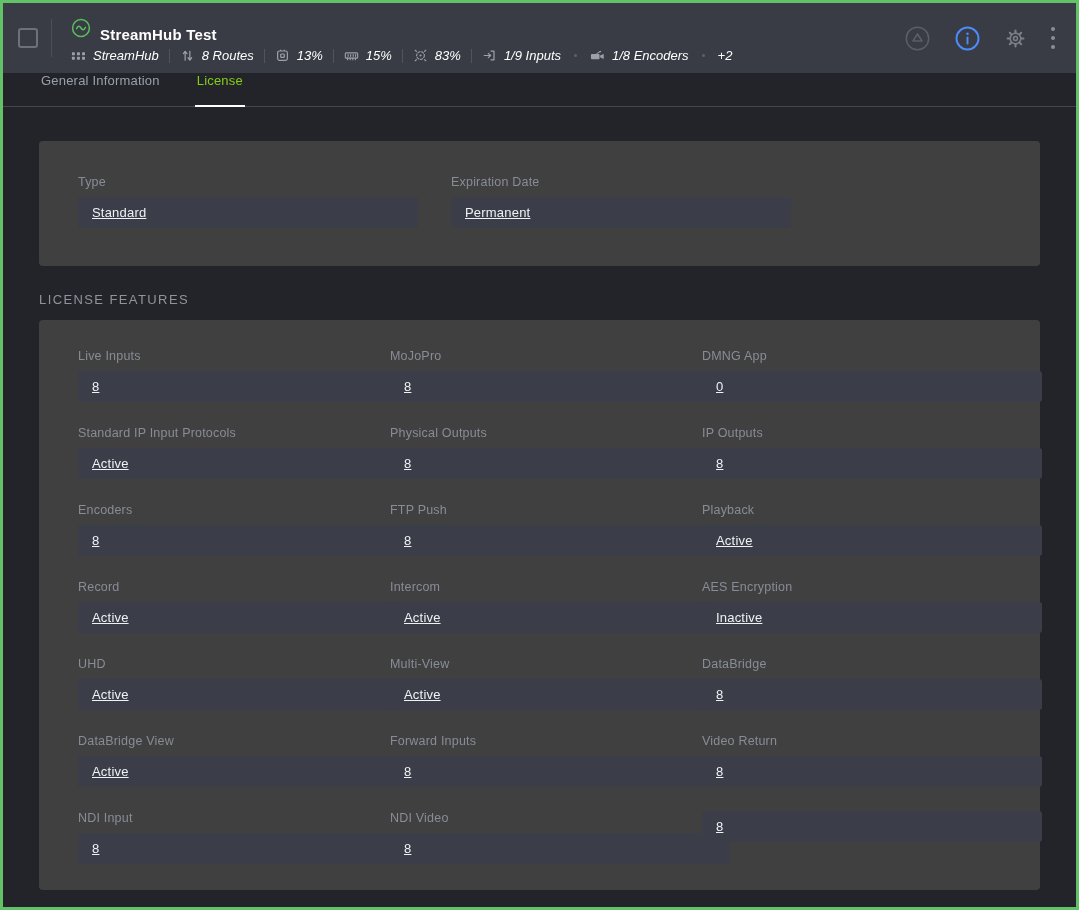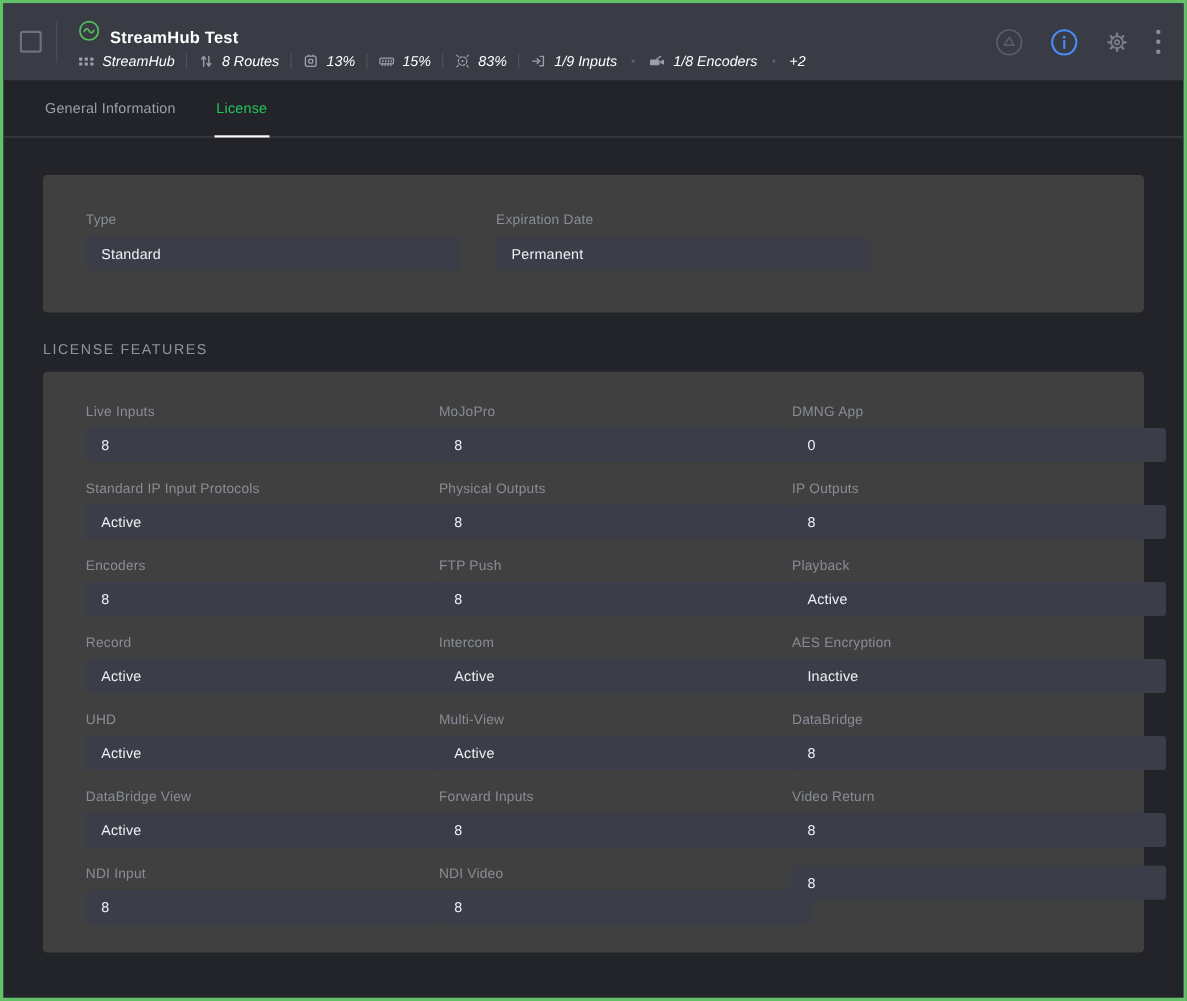--- a/index.html
+++ b/index.html
@@ -16,31 +16,31 @@
   .meta-row{display:flex;align-items:center;gap:10px;color:#ffffff;font-size:13px;font-style:italic;}
   .meta-item{display:flex;align-items:center;gap:7px;white-space:nowrap;}
   .meta-pipe{width:1px;height:14px;background:#51545e;}
   .meta-dot{width:3px;height:3px;border-radius:50%;background:#5c5f69;margin:0 3px;}
   .hdr-actions{margin-left:auto;display:flex;align-items:center;gap:23px;}
   .icon-btn{display:flex;align-items:center;justify-content:center;cursor:pointer;background:none;border:none;padding:0;}
 
   
   .tabs{display:flex;align-items:flex-end;gap:33px;padding:0 36px;border-bottom:1px solid #45474f;height:52px;box-sizing:border-box;}
   .tab{font-size:13px;color:#9aa0aa;padding:0 2px 18px;cursor:pointer;letter-spacing:.2px;}
-  .tab.active{color:#22c55e;border-bottom:2px solid #ffffff;margin-bottom:-1px;padding-bottom:17px;}
+  .tab.active{color:#84cc16;border-bottom:2px solid #ffffff;margin-bottom:-1px;padding-bottom:17px;}
 
   
   .card{background:#404040;border-radius:4px;margin:0 36px;}
   .card.license-card{margin-top:34px;padding:34px 39px 38px;display:flex;column-gap:33px;}
   .section-title{margin:26px 36px 0;color:#90939d;font-size:13px;letter-spacing:1.4px;font-weight:400;}
-  .card.features-card{margin-top:13px;margin-bottom:28px;padding:29px 39px 26px;display:grid;grid-template-columns:repeat(3,288px);column-gap:33px;row-gap:17px;align-content:start;}
+  .card.features-card{margin-top:13px;margin-bottom:28px;padding:29px 39px 26px;display:grid;grid-template-columns:repeat(3,288px);column-gap:33px;row-gap:17px;align-content:start;gap:24px;}
 
   .field-group{display:flex;flex-direction:column;}
   .field-label{color:#888c96;font-size:12.5px;margin-bottom:8px;letter-spacing:.2px;}
-  .field-box{box-sizing:border-box;width:340px;height:31px;background:#3b3e48;border-radius:3px;display:flex;align-items:center;padding:0 14px;color:#eff1f4;font-size:13px;letter-spacing:.2px;}
+  .field-box{box-sizing:border-box;width:340px;height:31px;background:#3b3e48;border-radius:3px;display:flex;align-items:center;padding:0 14px;color:#eff1f4;font-size:13px;letter-spacing:.2px;text-decoration:underline;}
 
   svg{display:block;}
 </style>
 </head>
 <body>
 
 <div class="frame">
 
   <div class="header">
     <div class="checkbox"></div>

